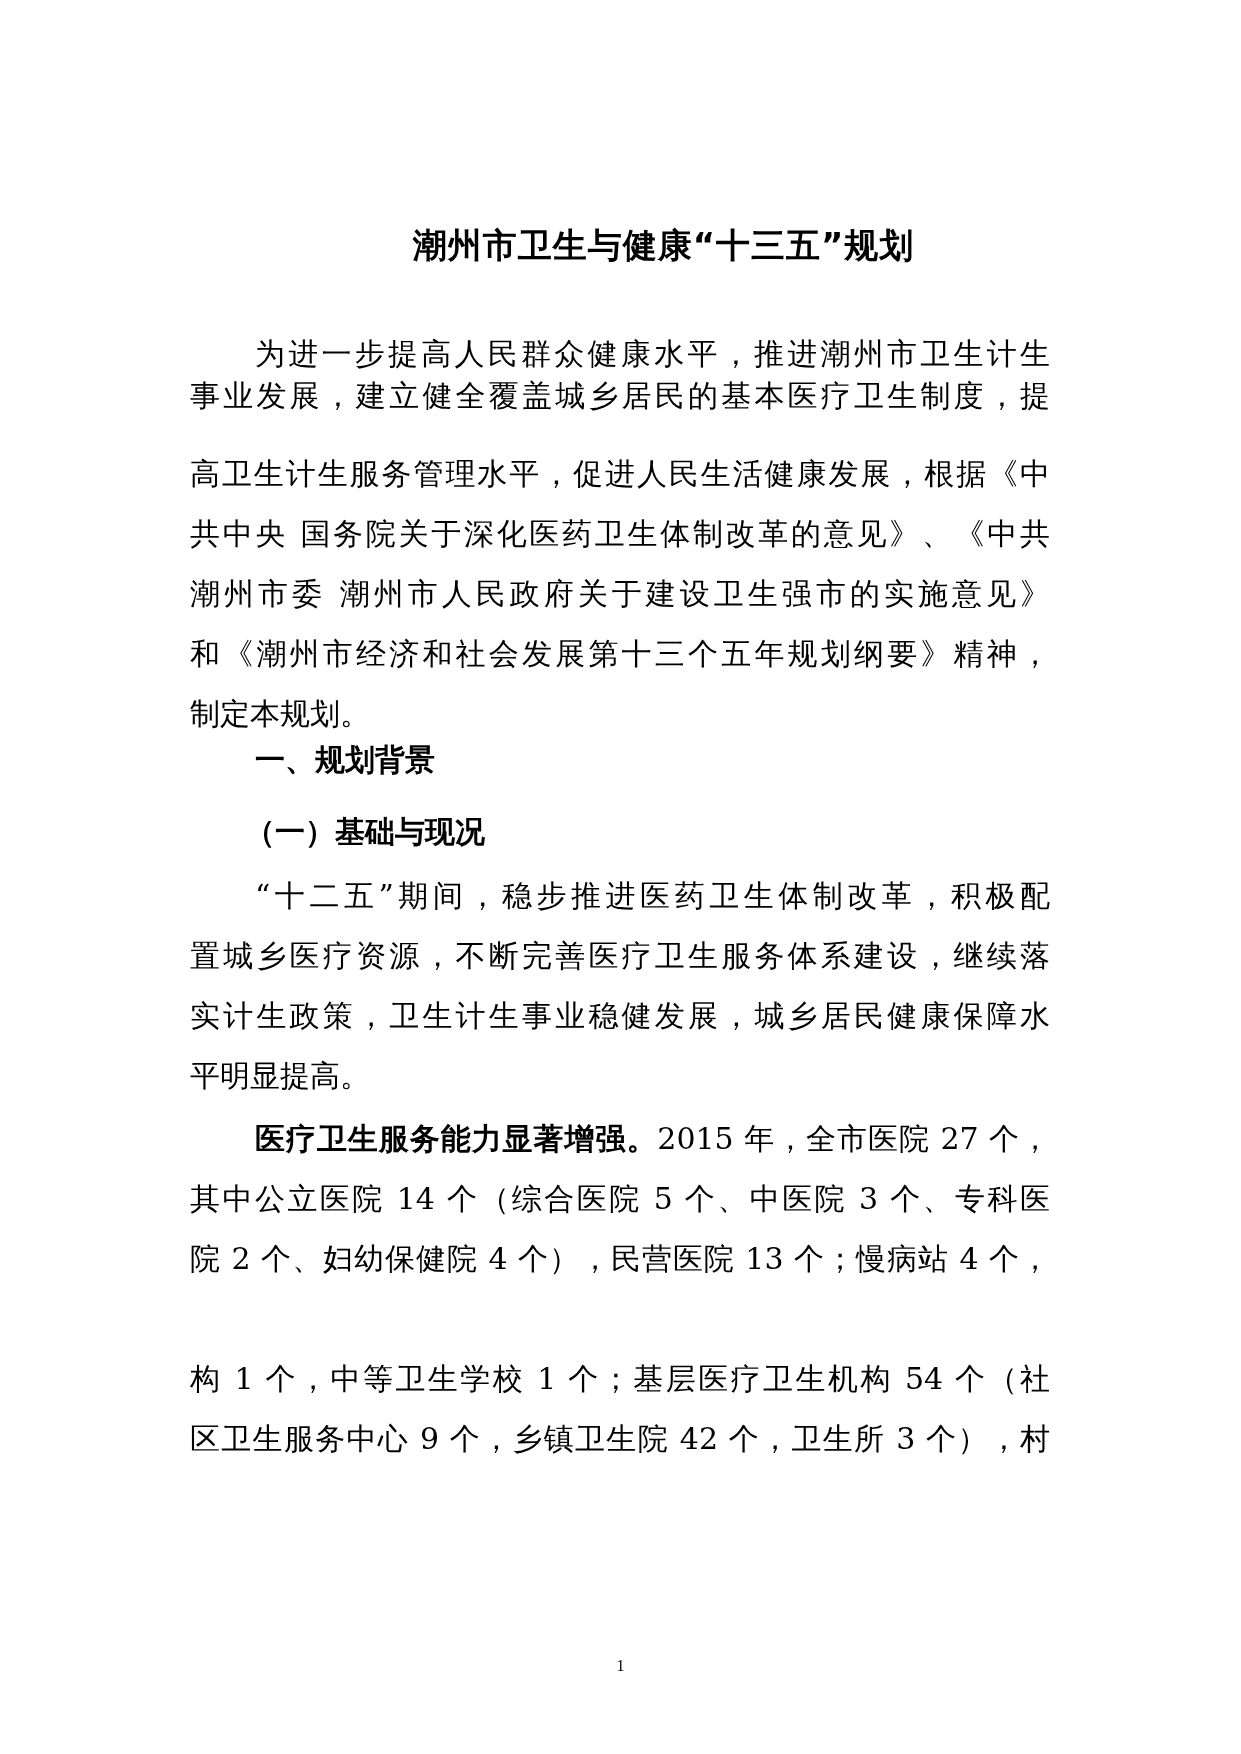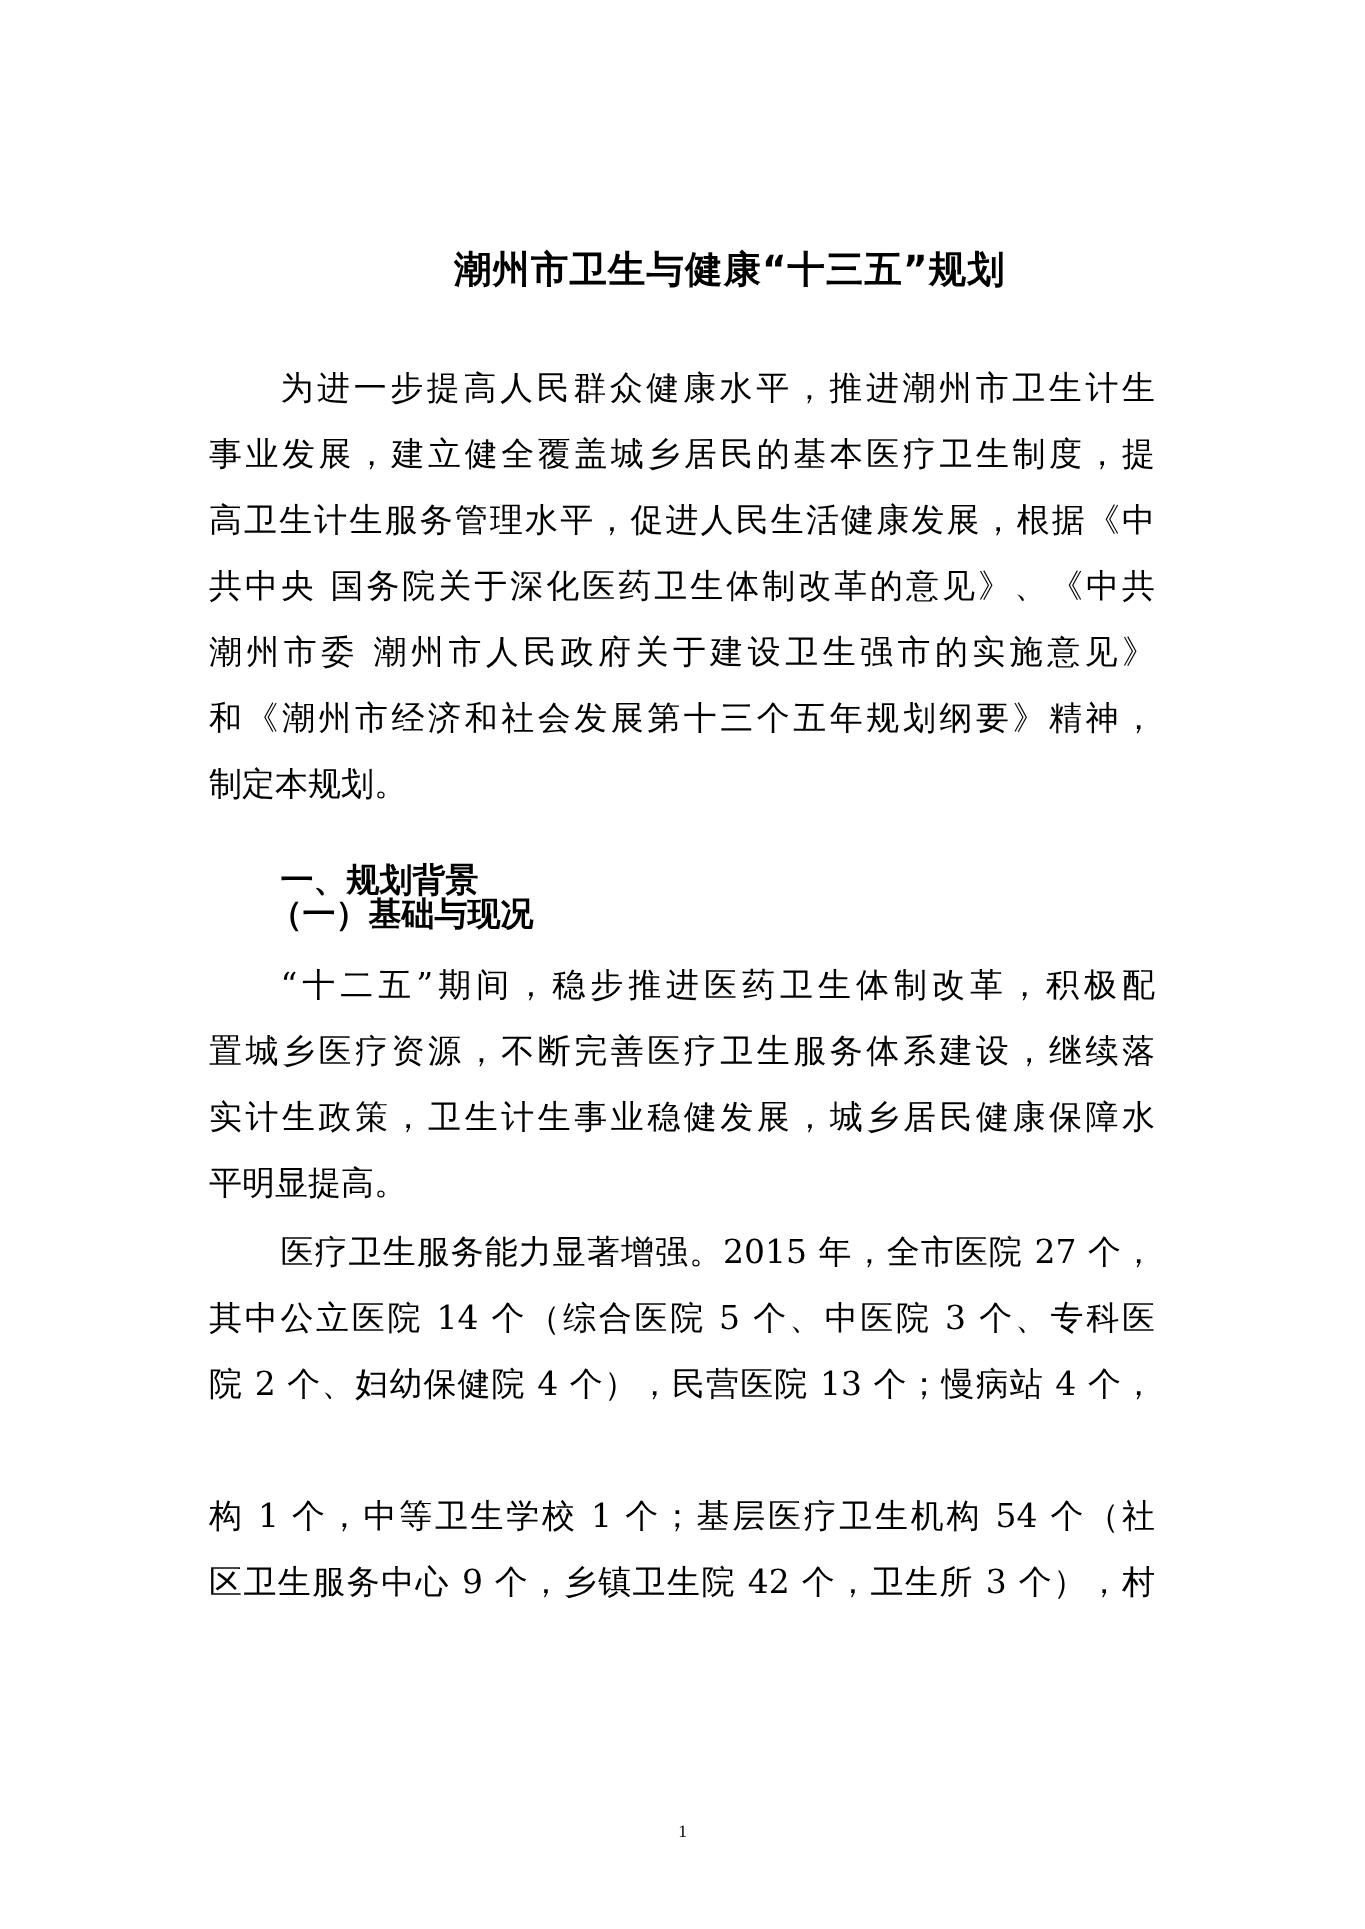--- a/index.html
+++ b/index.html
@@ -50,48 +50,48 @@
       left: 255px;
       font-family: "DejaVu Sans", "Liberation Sans", sans-serif;
       font-weight: bold;
       font-size: 30px;
       line-height: 40px;
       white-space: nowrap;
     }
     .heading.sub { left: 245px; margin-top: 12px; }
     .bold-lead {
       font-family: "DejaVu Sans", "Liberation Sans", sans-serif;
-      font-weight: normal;
+      font-weight: bold;
     }
     .page-number {
       position: absolute;
       left: 0; top: 1656px;
       width: 1241px;
       text-align: center;
       font-family: "Liberation Serif", serif;
       font-size: 16px;
       line-height: 20px;
     }
   </style>
 </head>
 <body>
 
 <div class="page">
 
   <div class="title">潮州市卫生与健康“十三五”规划</div>
 
   <div class="line indent" style="top:318px;">为进一步提高人民群众健康水平，推进潮州市卫生计生</div>
-  <div class="line" style="top:378px;">事业发展，建立健全覆盖城乡居民的基本医疗卫生制度，提</div>
+  <div class="line" style="top:360px;">事业发展，建立健全覆盖城乡居民的基本医疗卫生制度，提</div>
   <div class="line" style="top:438px;">高卫生计生服务管理水平，促进人民生活健康发展，根据《中</div>
   <div class="line" style="top:498px;">共中央 国务院关于深化医药卫生体制改革的意见》、《中共</div>
   <div class="line" style="top:558px;">潮州市委 潮州市人民政府关于建设卫生强市的实施意见》</div>
   <div class="line" style="top:618px;">和《潮州市经济和社会发展第十三个五年规划纲要》精神，</div>
   <div class="line last" style="top:678px;">制定本规划。</div>
 
-  <div class="heading" style="top:783px;font-family:Liberation Mono, monospace;">一、规划背景</div>
+  <div class="heading" style="top:740px;">一、规划背景</div>
 
   <div class="heading sub" style="top:800px;">（一）基础与现况</div>
 
   <div class="line indent" style="top:860px;">“十二五”期间，稳步推进医药卫生体制改革，积极配</div>
   <div class="line" style="top:980px;">实计生政策，卫生计生事业稳健发展，城乡居民健康保障水</div>
   <div class="line" style="top:920px;">置城乡医疗资源，不断完善医疗卫生服务体系建设，继续落</div>
   <div class="line last" style="top:1040px;">平明显提高。</div>
 
   <div class="line indent" style="top:1103px;"><span class="bold-lead">医疗卫生服务能力显著增强。</span><span>2015 年，全市医院 27 个，</span></div>
   <div class="line" style="top:1163px;">其中公立医院 14 个（综合医院 5 个、中医院 3 个、专科医</div>

